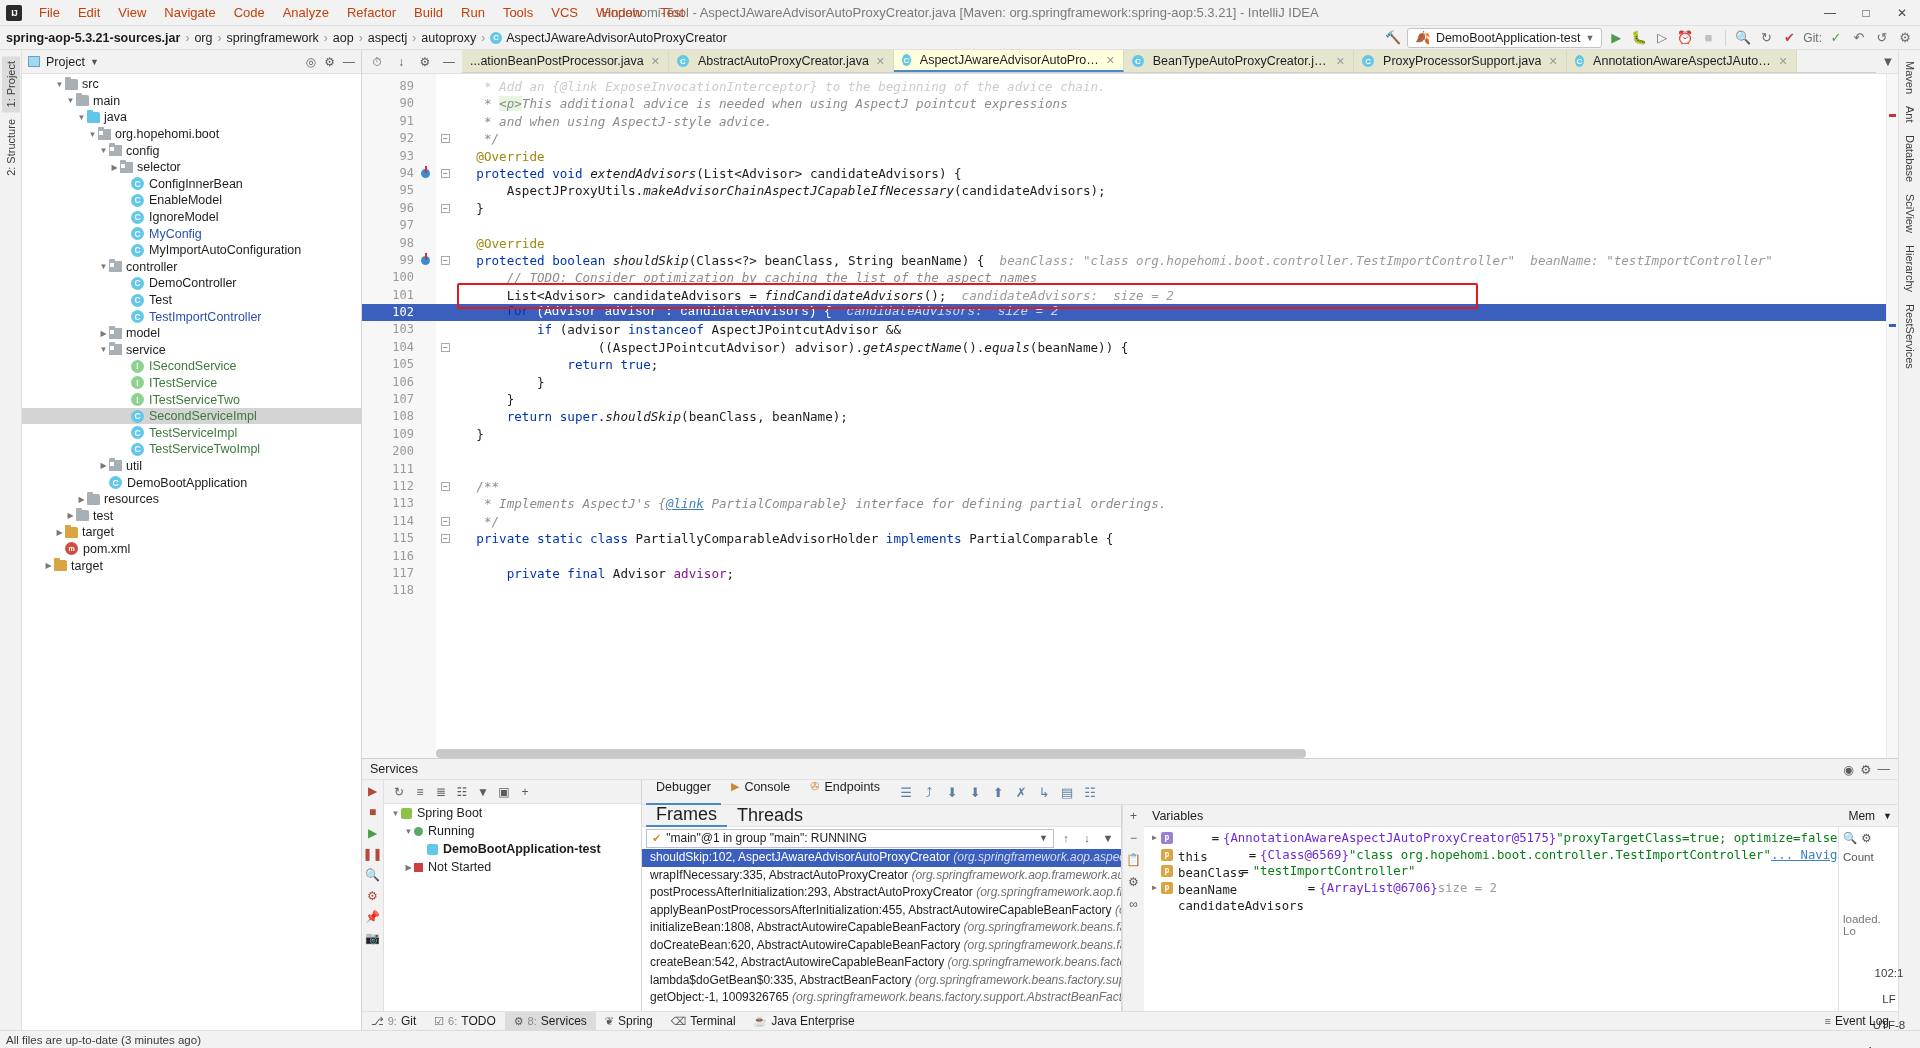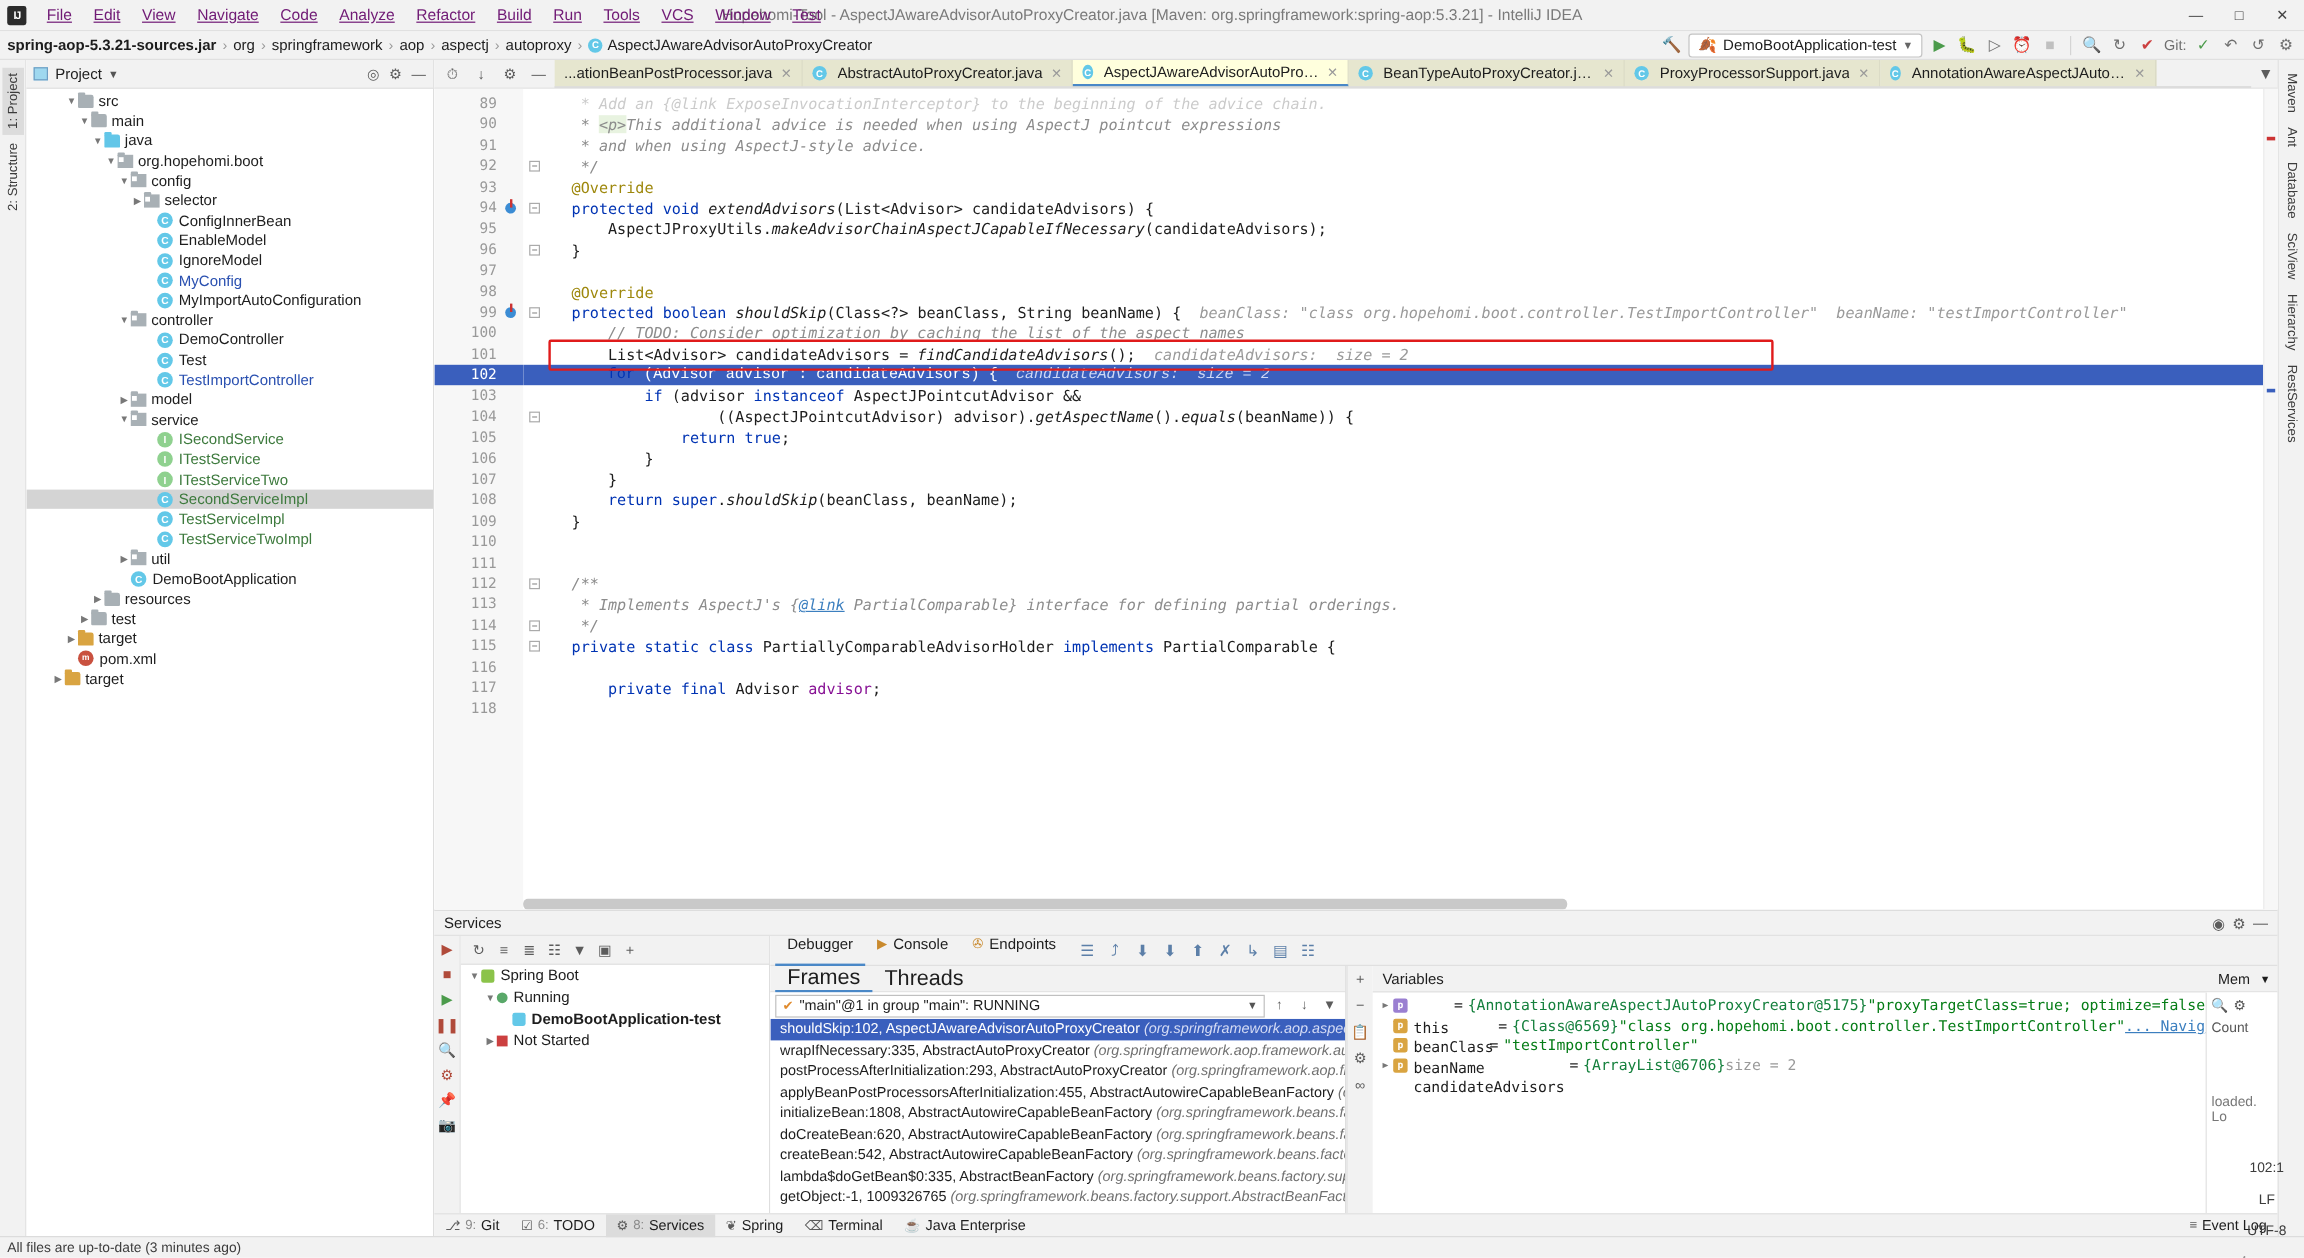--- a/index.html
+++ b/index.html
@@ -16,21 +16,21 @@
     height: 26px; background:#f2f2f2; border-bottom:1px solid #e0e0e0;
     display:flex; align-items:center; position:relative;
   }
   #ij-logo {
     width:16px; height:16px; margin:0 8px 0 6px;
     background:#2b2b2b; color:#fff; font-size:9px; font-weight:bold;
     display:flex; align-items:center; justify-content:center; letter-spacing:-1px;
     border-radius:2px;
   }
   .menu-item {
-    padding:3px 9px; font-size:13px; color:#701a75; cursor:default; white-space:nowrap;text-decoration:underline;
+    padding:3px 9px; font-size:13px; color:#c2410c; cursor:default; white-space:nowrap;
   }
   #win-title {
     position:absolute; left:0; right:0; text-align:center;
     font-size:13px; color:#7a7a7a; pointer-events:none;
   }
   #wincontrols { margin-left:auto; display:flex; z-index:3; }
   .winbtn { width:36px; height:26px; display:flex; align-items:center; justify-content:center;
     font-size:12px; color:#444; }
 
   
@@ -204,21 +204,21 @@
   #vars-head { height:22px; display:flex; align-items:center; padding-left:8px; font-size:12.5px; background:#f2f2f2; border-bottom:1px solid #e0e0e0; }
   #vars-head .r { margin-left:auto; display:flex; align-items:center; gap:8px; padding-right:6px; font-size:12px; }
   #vars-list { flex:1; overflow:hidden; font-size:12.3px; font-family:"DejaVu Sans Mono", monospace; padding-top:3px; }
   .var-row { height:16.5px; line-height:16.5px; display:flex; align-items:center; white-space:nowrap; padding-left:4px; }
   .vtw { width:13px; color:#787878; font-size:8px; text-align:center; flex:none; }
   .vbadge { width:12px; height:12px; border-radius:2px; background:#d9a441; color:#fff; font-size:8px;
             display:inline-flex; align-items:center; justify-content:center; margin-right:5px; flex:none; font-weight:bold; }
   .vbadge.self { background:#9a7fd1; }
   .vname { color:#1d1d1d;margin-top:37px; }
   .veq { color:#1d1d1d; margin:0 4px; }
-  .vref { color:#15803d; }
+  .vref { color:#6d28d9; }
   .vstr { color:#067d17; }
   .vnav { color:#3c7fbf; text-decoration:underline; }
   .vhint { color:#9a9a9a; }
   #vars-right { width:60px; border-left:1px solid #e2e2e2; background:#fff; font-size:11.5px; color:#555; padding:4px; }
 
   
   #statusbar { height:18px; background:#f2f2f2; border-top:1px solid #dcdcdc; display:flex; align-items:center; font-size:11.5px; color:#3c3c3c; }
   #statusbar .left { display:flex; align-items:center; padding-left:6px; gap:4px; }
   #statusbar .right { margin-left:auto; display:flex; align-items:center; gap:14px; padding-right:8px;flex-direction:column; }
   #tool-tabs { height:19px; background:#f2f2f2; border-top:1px solid #e0e0e0; display:flex; align-items:center; gap:0; font-size:12px; }
@@ -553,21 +553,21 @@
           <div class="gl"><span>100</span></div>
           <div class="gl"><span>101</span></div>
           <div class="gl cur"><span>102</span><span class="fold">−</span></div>
           <div class="gl"><span>103</span></div>
           <div class="gl"><span>104</span><span class="fold">−</span></div>
           <div class="gl"><span>105</span></div>
           <div class="gl"><span>106</span></div>
           <div class="gl"><span>107</span></div>
           <div class="gl"><span>108</span></div>
           <div class="gl"><span>109</span></div>
-          <div class="gl"><span>110</span></div>
+          <div class="gl"><span>200</span></div>
           <div class="gl"><span>111</span></div>
           <div class="gl"><span>112</span><span class="fold">−</span></div>
           <div class="gl"><span>113</span></div>
           <div class="gl"><span>114</span><span class="fold">−</span></div>
           <div class="gl"><span>115</span><span class="fold">−</span></div>
           <div class="gl"><span>116</span></div>
           <div class="gl"><span>117</span></div>
           <div class="gl"><span>118</span></div>
         </div>
       <div id="codearea"><div class="cl" style="opacity: 0.45;">     <span class="cmt">* Add an {@link ExposeInvocationInterceptor} to the beginning of the advice chain.</span></div><div class="cl">     <span class="cmt">* <span class="ptag">&lt;p&gt;</span>This additional advice is needed when using AspectJ pointcut expressions</span></div><div class="cl">     <span class="cmt">* and when using AspectJ-style advice.</span></div><div class="cl">     <span class="cmt">*/</span></div><div class="cl">    <span class="anno">@Override</span></div><div class="cl">    <span class="kw">protected</span> <span class="kw">void</span> <span class="mth">extendAdvisors</span>(List&lt;Advisor&gt; candidateAdvisors) {</div><div class="cl">        AspectJProxyUtils.<span class="mth">makeAdvisorChainAspectJCapableIfNecessary</span>(candidateAdvisors);</div><div class="cl">    }</div><div class="cl"></div><div class="cl">    <span class="anno">@Override</span></div><div class="cl">    <span class="kw">protected</span> <span class="kw">boolean</span> <span class="mth">shouldSkip</span>(Class&lt;?&gt; beanClass, String beanName) {  <span class="hint">beanClass: "class org.hopehomi.boot.controller.TestImportController"  beanName: "testImportController"</span></div><div class="cl">        <span class="cmt">// TODO: Consider optimization by caching the list of the aspect names</span></div><div class="cl">        List&lt;Advisor&gt; candidateAdvisors = <span class="mth">findCandidateAdvisors</span>();  <span class="hint">candidateAdvisors:  size = 2</span></div><div class="cl cur">        <span class="kw">for</span> (Advisor advisor : candidateAdvisors) {  <span class="hint">candidateAdvisors:  size = 2</span></div><div class="cl">            <span class="kw">if</span> (advisor <span class="kw">instanceof</span> AspectJPointcutAdvisor &amp;&amp;</div><div class="cl">                    ((AspectJPointcutAdvisor) advisor).<span class="mth">getAspectName</span>().<span class="mth">equals</span>(beanName)) {</div><div class="cl">                <span class="kw">return</span> <span class="kw">true</span>;</div><div class="cl">            }</div><div class="cl">        }</div><div class="cl">        <span class="kw">return</span> <span class="kw">super</span>.<span class="mth">shouldSkip</span>(beanClass, beanName);</div><div class="cl">    }</div><div class="cl"></div><div class="cl"></div><div class="cl">    <span class="cmt">/**</span></div><div class="cl">     <span class="cmt">* Implements AspectJ's {<span class="link">@link</span> <span class="cmt">PartialComparable</span>} interface for defining partial orderings.</span></div><div class="cl">     <span class="cmt">*/</span></div><div class="cl">    <span class="kw">private</span> <span class="kw">static</span> <span class="kw">class</span> PartiallyComparableAdvisorHolder <span class="kw">implements</span> PartialComparable {</div><div class="cl"></div><div class="cl">        <span class="kw">private</span> <span class="kw">final</span> Advisor <span class="fld">advisor</span>;</div><div class="cl" style="opacity: 0.45;"></div></div>

